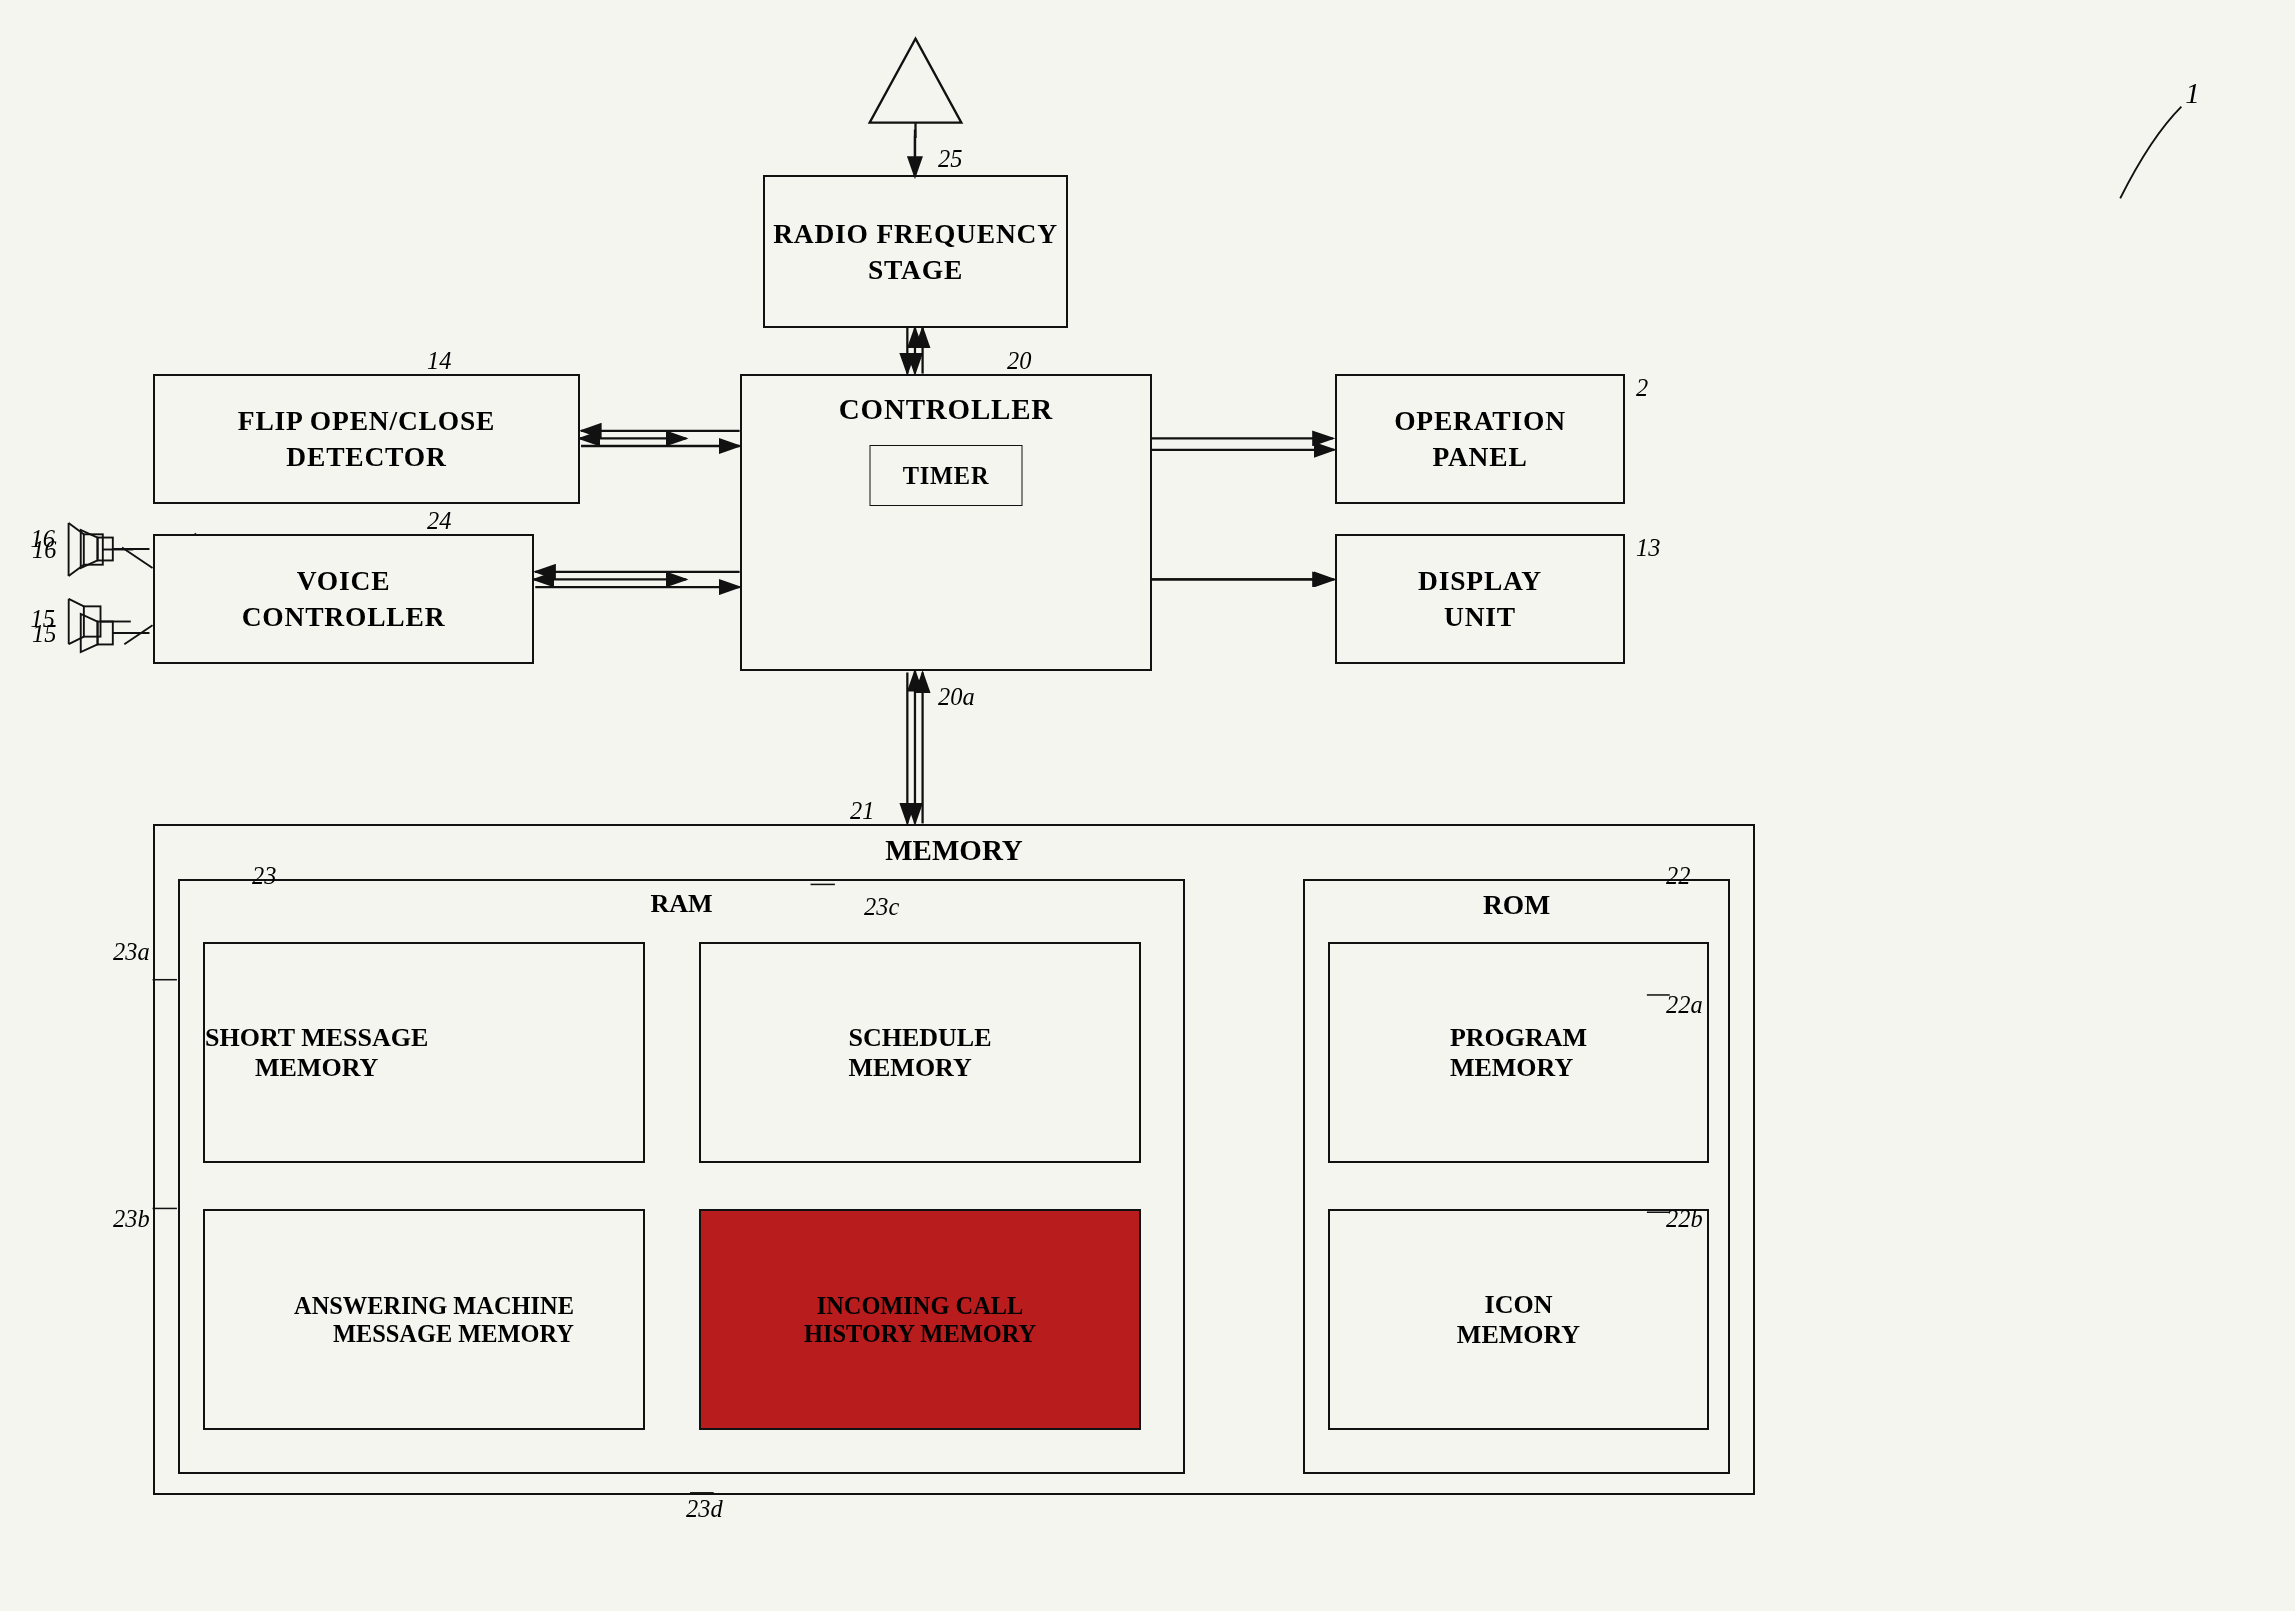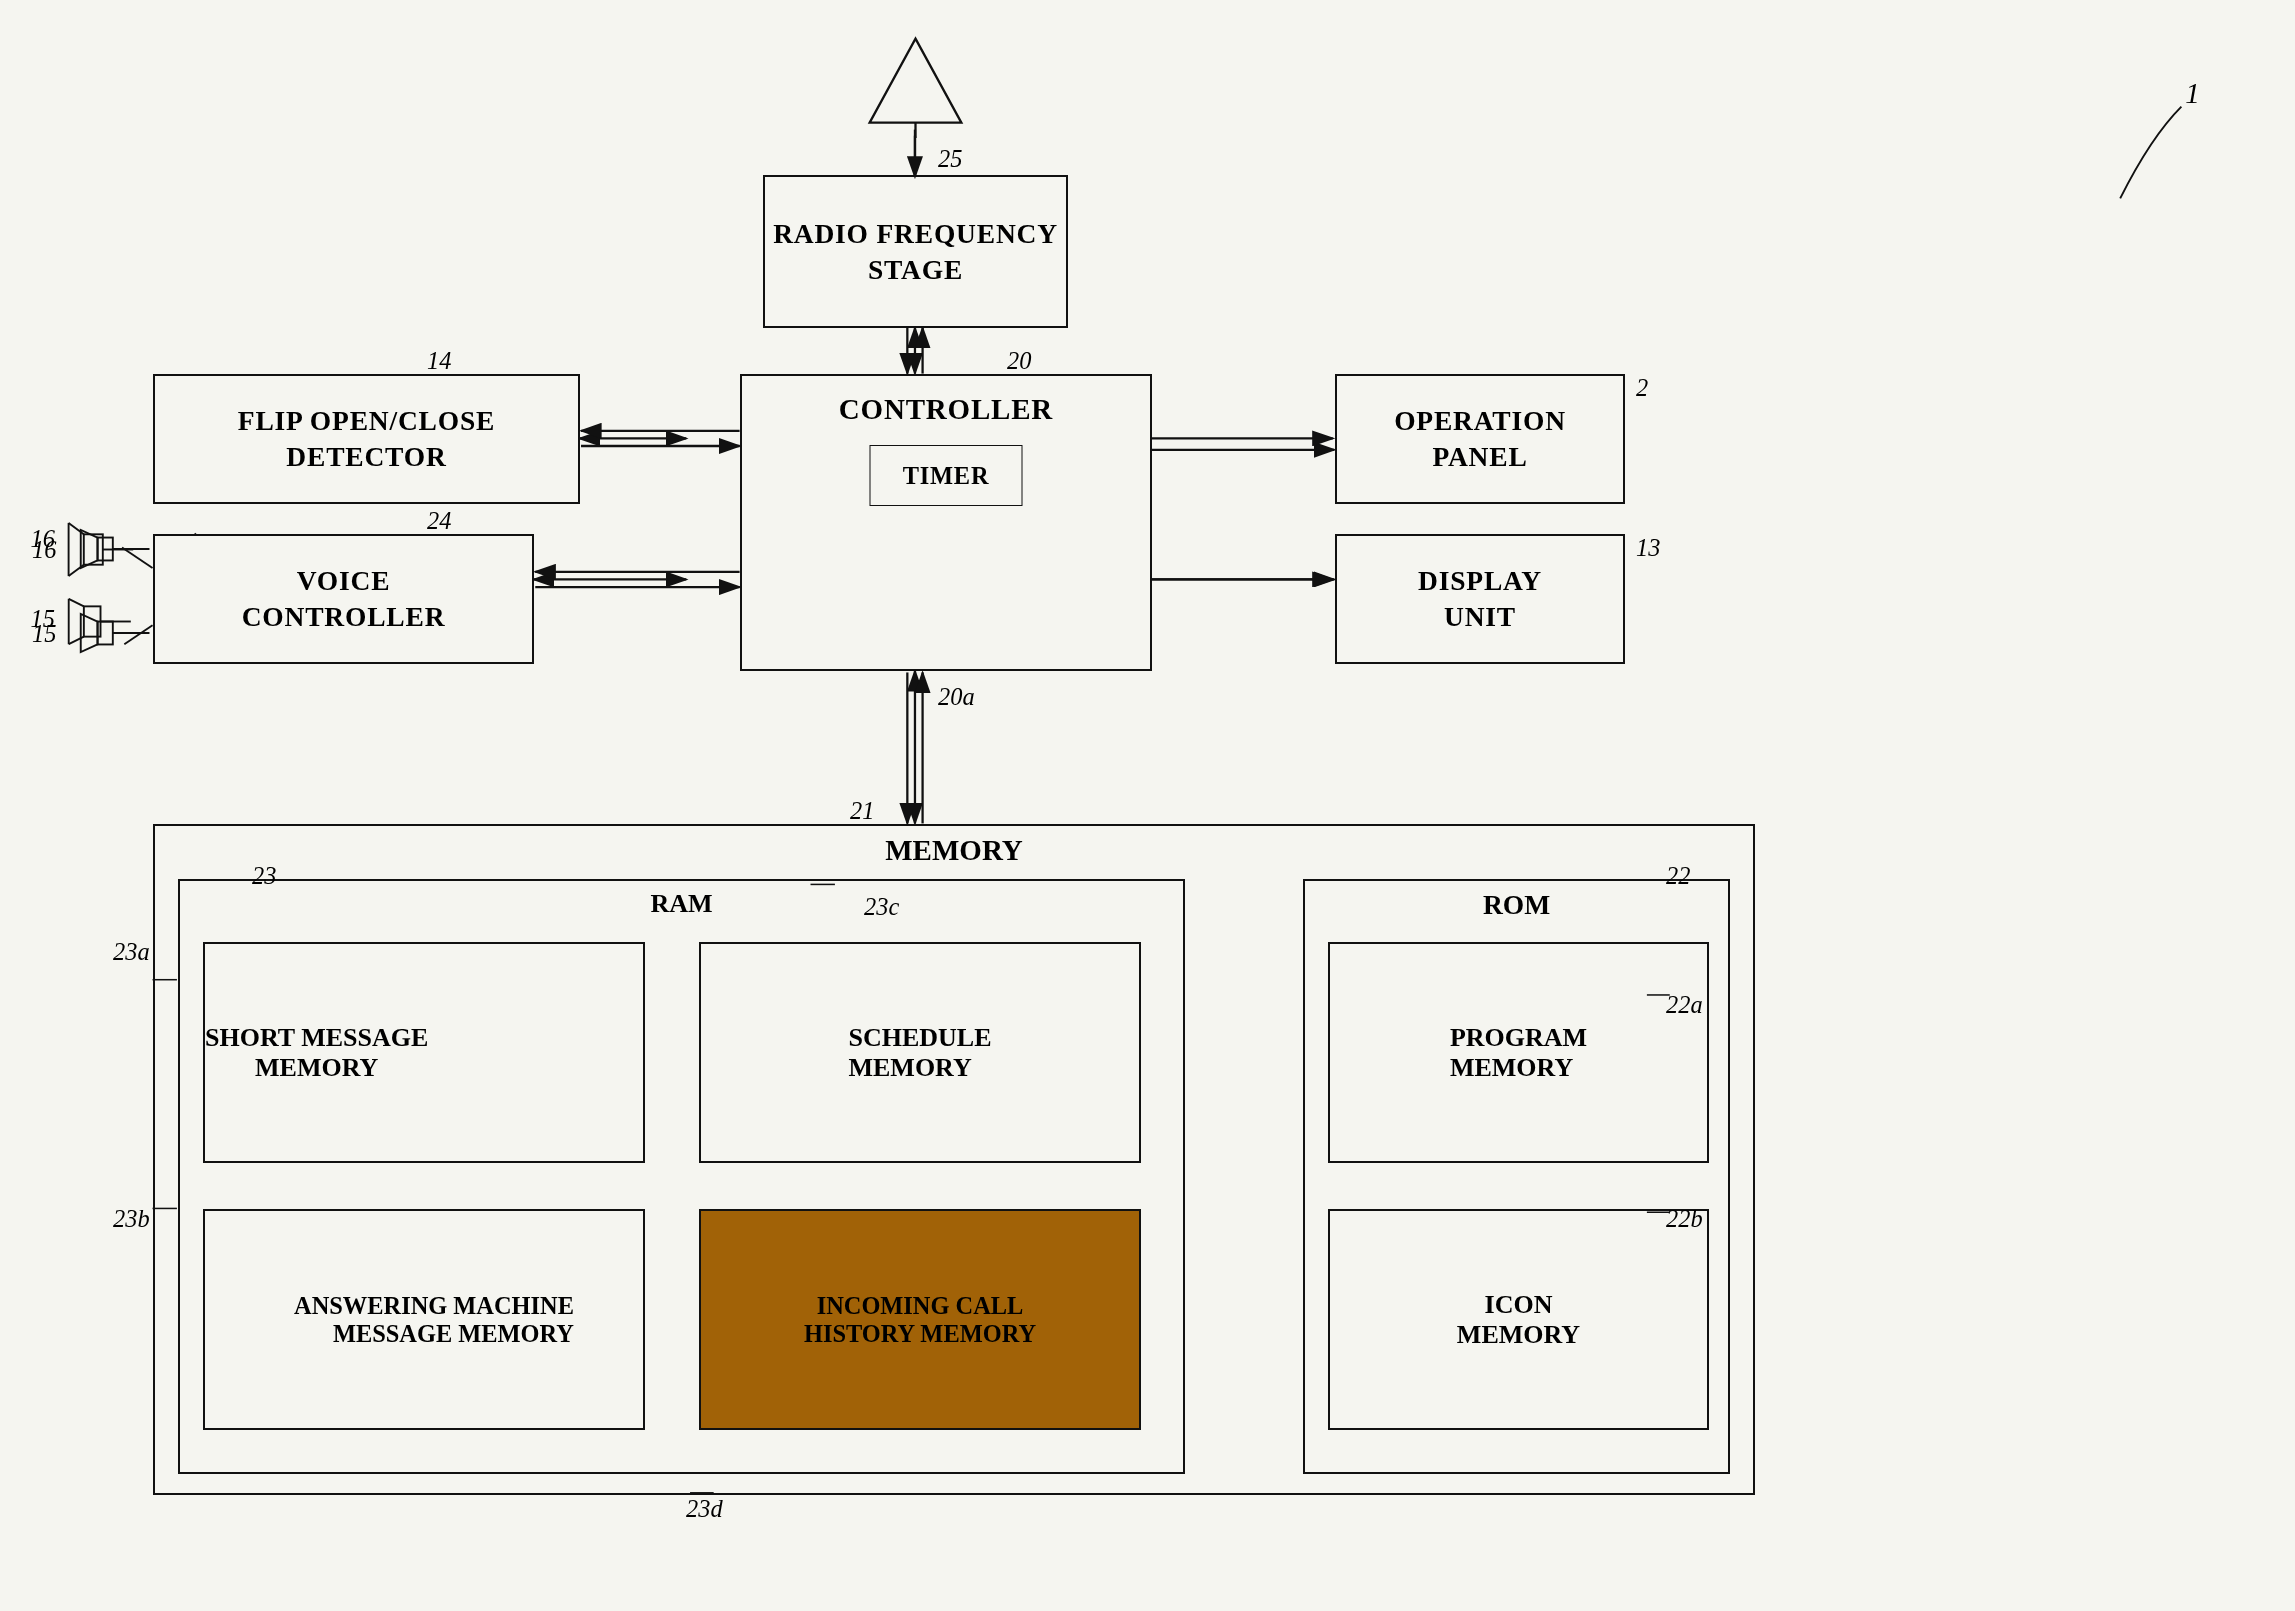--- a/index.html
+++ b/index.html
@@ -201,21 +201,21 @@
       </div>
 
       <div style="position:absolute; left:519px; top:61px; width:442px; height:221px; border:2.3px solid #111; background:#f5f5f0; display:flex; align-items:center; justify-content:center; text-align:left; font-size:26px; font-weight:bold; font-family:'Times New Roman',serif;">
         <span>SCHEDULE<br>MEMORY</span>
       </div>
 
       <div style="position:absolute; left:23px; top:328px; width:442px; height:221px; border:2.3px solid #111; background:#f5f5f0; display:flex; align-items:center; justify-content:center; text-align:right; font-size:24.4px; font-weight:bold; font-family:'Times New Roman',serif;padding-left:20px;">
         <span>ANSWERING MACHINE<br>MESSAGE MEMORY</span>
       </div>
 
-      <div style="position:absolute; left:519px; top:328px; width:442px; height:221px; border:2.3px solid #111; background:#a16207; display:flex; align-items:center; justify-content:center; text-align:center; font-size:24.4px; font-weight:bold; font-family:'Times New Roman',serif;">
+      <div style="position:absolute; left:519px; top:328px; width:442px; height:221px; border:2.3px solid #111; background:#b91c1c; display:flex; align-items:center; justify-content:center; text-align:center; font-size:24.4px; font-weight:bold; font-family:'Times New Roman',serif;">
         <span>INCOMING CALL<br>HISTORY MEMORY</span>
       </div>
     </div>
 
     <div style="position:absolute; right:23px; top:53px; width:427px; height:595px; border:2.3px solid #111; background:#f5f5f0;">
 
       <div style="position:absolute; top:7.6px; left:0; right:0; text-align:center; font-size:27.5px; font-weight:bold; font-family:'Times New Roman',serif;">ROM</div>
 
       <div style="position:absolute; left:23px; top:61px; width:381px; height:221px; border:2.3px solid #111; background:#f5f5f0; display:flex; align-items:center; justify-content:center; font-size:26px; font-weight:bold; font-family:'Times New Roman',serif;">
         <span>PROGRAM<br>MEMORY</span>

